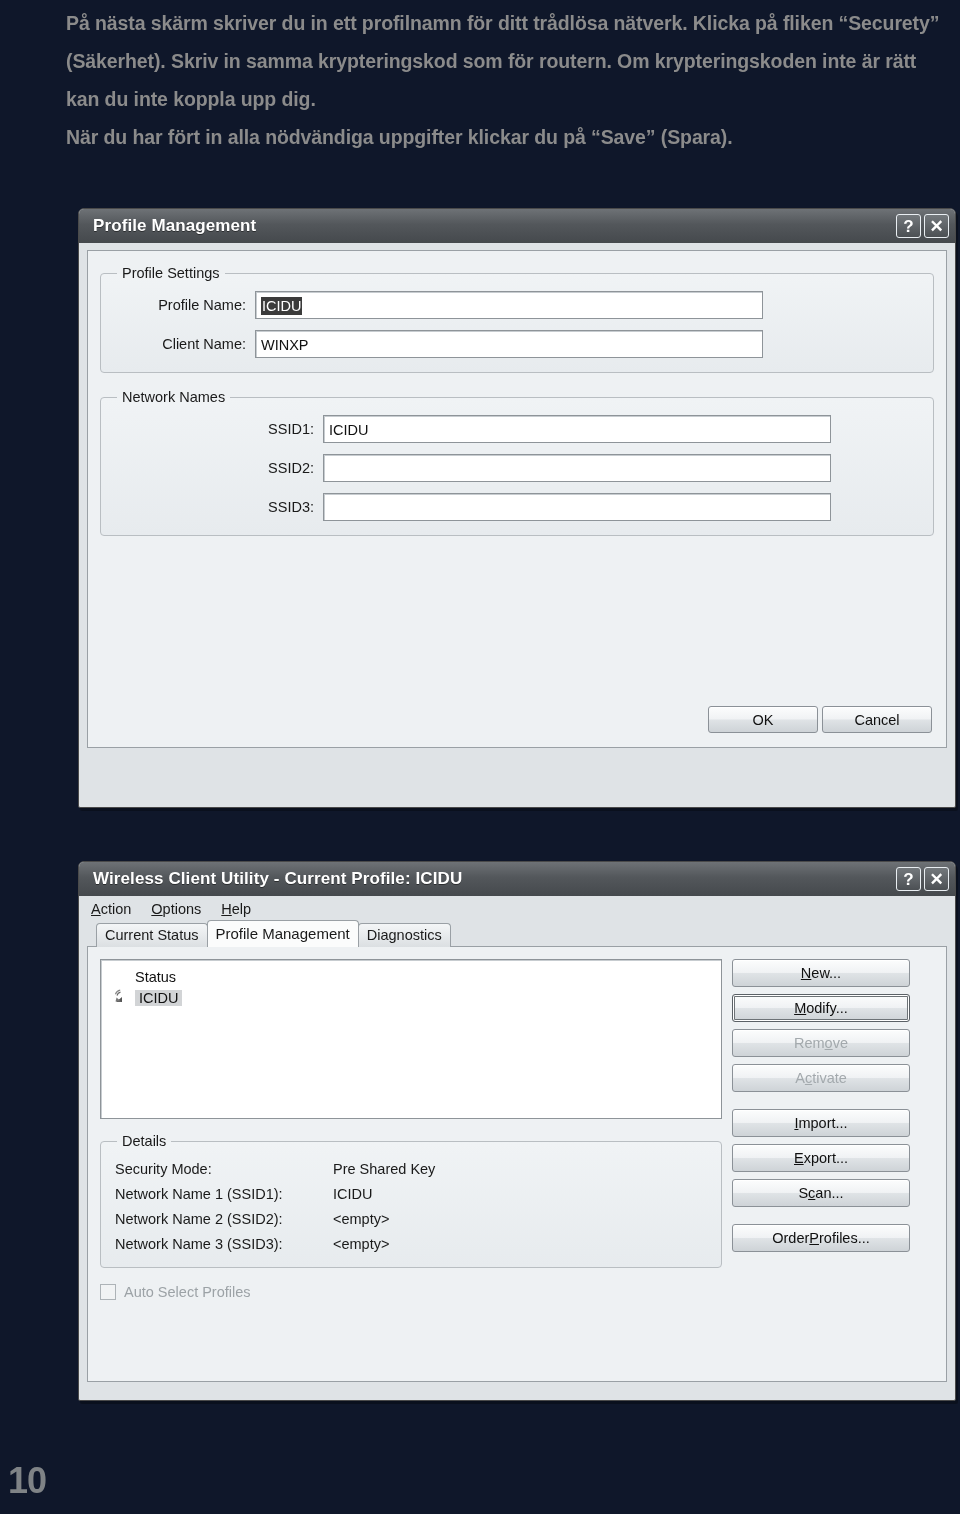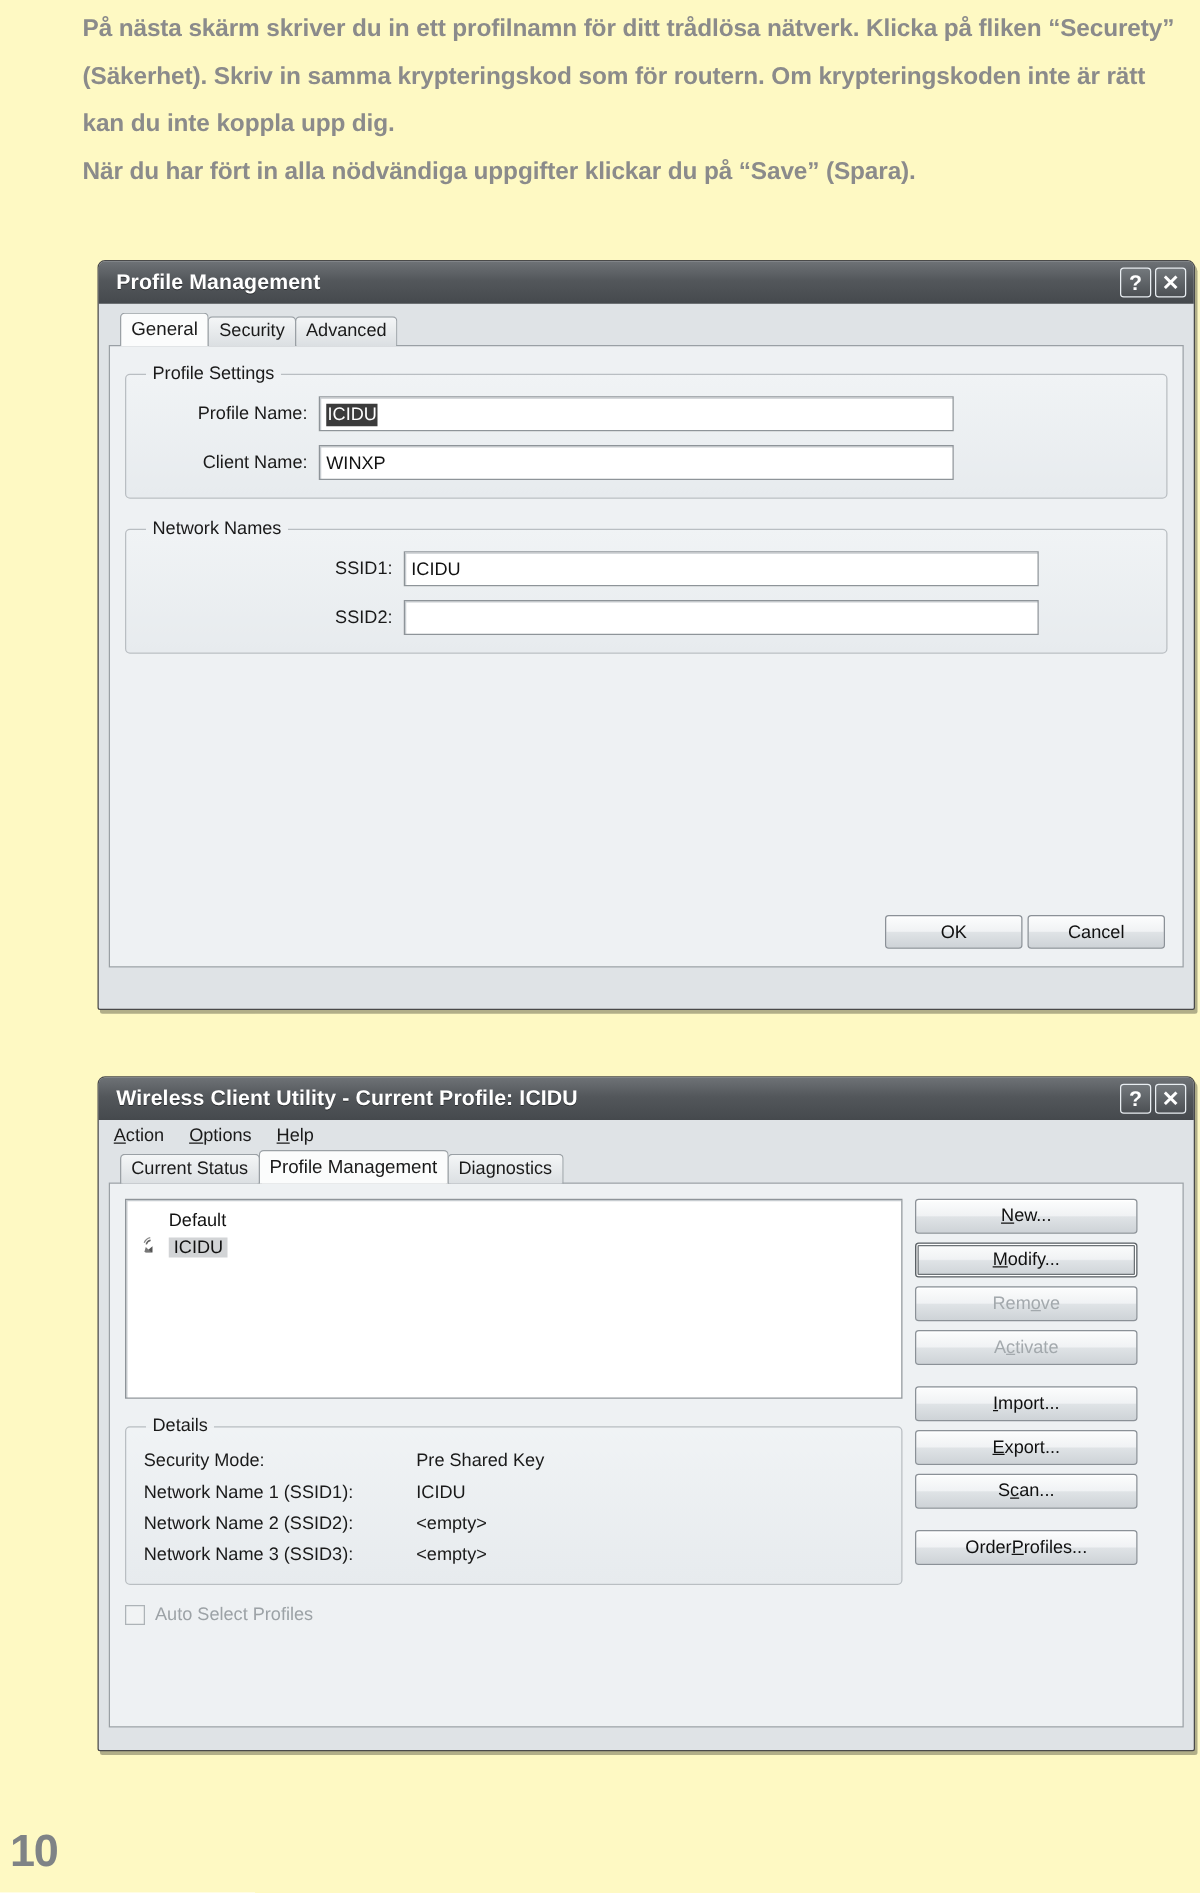--- a/index.html
+++ b/index.html
@@ -5,21 +5,21 @@
   * { box-sizing: border-box; }
   html, body {
     margin: 0; padding: 0;
     width: 960px; height: 1514px;
     background: #ffffff;
     font-family: "Liberation Sans", sans-serif;
   }
   .page {
     position: relative;
     width: 960px; height: 1514px;
-    background: #fef9c3;
+    background: #0f172a;
     overflow: hidden;
   }
 
   
   .intro {
     position: absolute;
     left: 66px; top: 4px; width: 880px;
     color: #8b8b8b;
     font-weight: bold;
     font-size: 19.5px;
@@ -276,25 +276,20 @@
     <div class="titlebar">
       <div class="tbtitle">Profile Management</div>
       <div class="tbbtns">
         <div class="tbbtn">?</div>
         <div class="tbbtn">✕</div>
       </div>
     </div>
 
     <div class="dlgbody">
 
-      <div class="tabstrip">
-        <div class="tab active">General</div>
-        <div class="tab">Security</div>
-        <div class="tab">Advanced</div>
-      </div>
 
       <div class="tabpanel">
 
         <fieldset class="group">
           <legend>Profile Settings</legend>
 
           <div class="frow">
             <div class="flabel">Profile Name:</div>
             <div class="finput"><span class="sel">ICIDU</span></div>
           </div>
@@ -311,20 +306,24 @@
           <div class="frow">
             <div class="flabel ssidlabel">SSID1:</div>
             <div class="finput ssidinput">ICIDU</div>
           </div>
 
           <div class="frow">
             <div class="flabel ssidlabel">SSID2:</div>
             <div class="finput ssidinput"></div>
           </div>
 
+          <div class="frow">
+            <div class="flabel ssidlabel">SSID3:</div>
+            <div class="finput ssidinput"></div>
+          </div>
         </fieldset>
 
         <div class="okrow">
           <div class="btn">OK</div>
           <div class="btn">Cancel</div>
         </div>
 
       </div>
     </div>
   </div>
@@ -353,21 +352,21 @@
         <div class="tab">Diagnostics</div>
       </div>
 
       <div class="tabpanel">
         <div class="wcu-main">
 
           <div class="wcu-left">
 
             <div class="profilelist">
               <div class="plrow">
-                <span class="pltext">Default</span>
+                <span class="pltext">Status</span>
               </div>
               <div class="plrow selected">
                 <svg class="wifi-ico" viewBox="0 0 18 16">
                   <path d="M3 13 L9 13 L9 8 Z" fill="#555"></path>
                   <path d="M2.5 12.6 L8 12.6 L3.6 8.6 Z" fill="#777"></path>
                   <path d="M4 6.5 A4.5 4.5 0 0 1 7.5 3.2" stroke="#666" stroke-width="1.2" fill="none"></path>
                   <path d="M2.4 5.2 A6.6 6.6 0 0 1 7.2 1.1" stroke="#888" stroke-width="1.1" fill="none"></path>
                 </svg>
                 <span class="pltext">ICIDU</span>
               </div>

